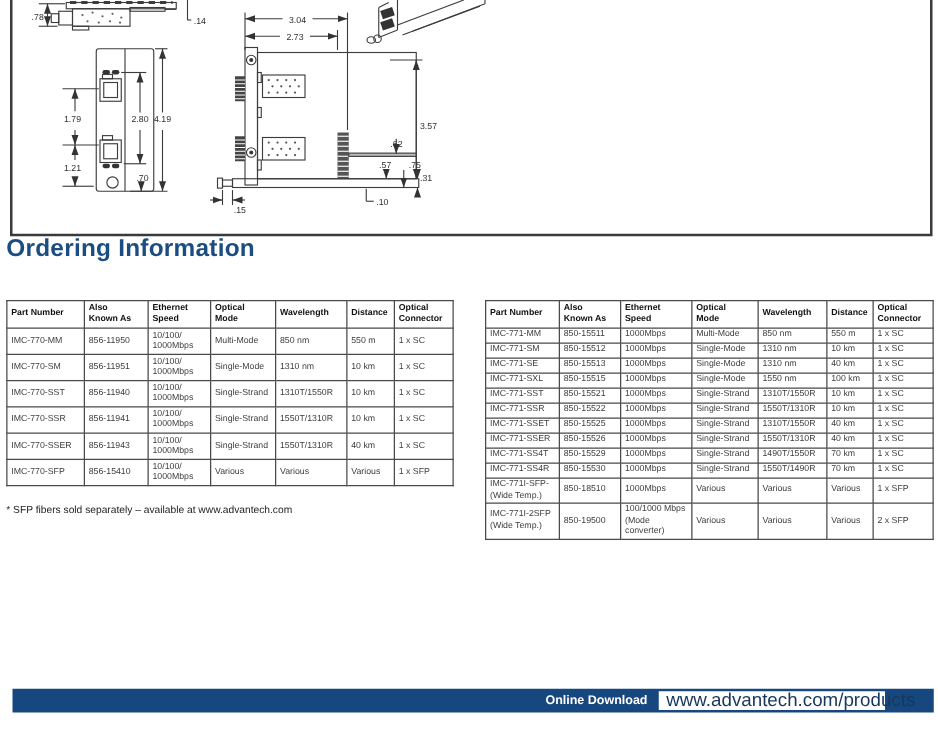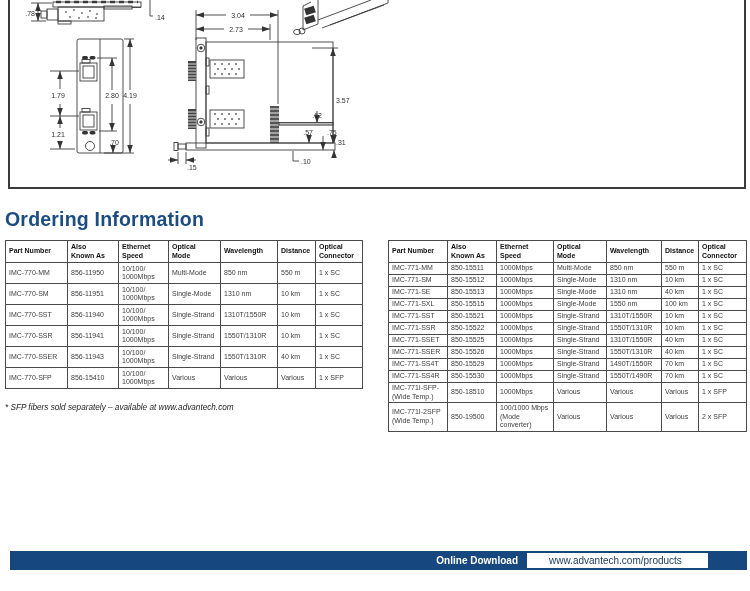--- a/index.html
+++ b/index.html
@@ -7,53 +7,53 @@
   .page {
     position:relative; width:750px; height:591px; background:#ffffff;
     overflow:hidden; font-family:"Liberation Sans", sans-serif;
   }
   .draw-box {
     position:absolute; left:8px; top:-6px; width:738px; height:195px;
     border:2px solid #3a3a3a; background:#fff;
   }
   .drawings-svg { position:absolute; left:0; top:0; }
   .page-title {
-    position:absolute; left:5px; top:208px; font-size:19.5px; font-weight:bold;
+    position:absolute; left:5px; top:188px; font-size:19.5px; font-weight:bold;
     color:#1b4c82; letter-spacing:0.2px;
   }
   table.ordtable {
     position:absolute; border-collapse:collapse; table-layout:fixed; background:#fff;
   }
   .ordtable th, .ordtable td {
     border:1px solid #4a4a4a; font-size:7px; line-height:8.5px;
     padding:1px 2px 1px 3px; text-align:left; vertical-align:middle;
     white-space:pre-line; color:#3d3d3d; overflow:hidden;
   }
   .ordtable th { font-weight:bold; color:#101010; }
   #table-left  { left:5px;   top:240px; width:357px; }
   #table-right { left:388px; top:240px; width:358px; }
   #table-left th, #table-right th { height:22px; }
   #table-left td  { height:21px; }
   #table-right td { height:12px; }
   .footnotes { position:absolute; left:5px; top:402px; font-size:8.2px;
-    line-height:12.5px; color:#242424;font-style:italic; }
+    line-height:12.5px; color:#242424; }
   .footer-bar {
     position:absolute; left:10px; top:551px; width:737px; height:19px;
     background:#16477e;
   }
   .dl-label {
     position:absolute; right:229px; top:0; height:15px; line-height:19px;
     color:#ffffff; font-weight:bold; font-size:10px; white-space:nowrap;
   }
   .dl-box {
     position:absolute; right:39px; top:2px; width:181px; height:15px;
     background:#ffffff; line-height:15px;
   }
   .dl-box span {
-    display:block; padding-left:22px; font-size:10px; color:#17375c; white-space:nowrap;
+    display:block; padding-left:6px; font-size:15px; color:#17375c; white-space:nowrap;
   }
   svg text { font-family:"Liberation Sans", sans-serif; }
 </style>
 </head>
 <body>
 
 <div class="page">
 
   <div class="draw-box"></div>
 

